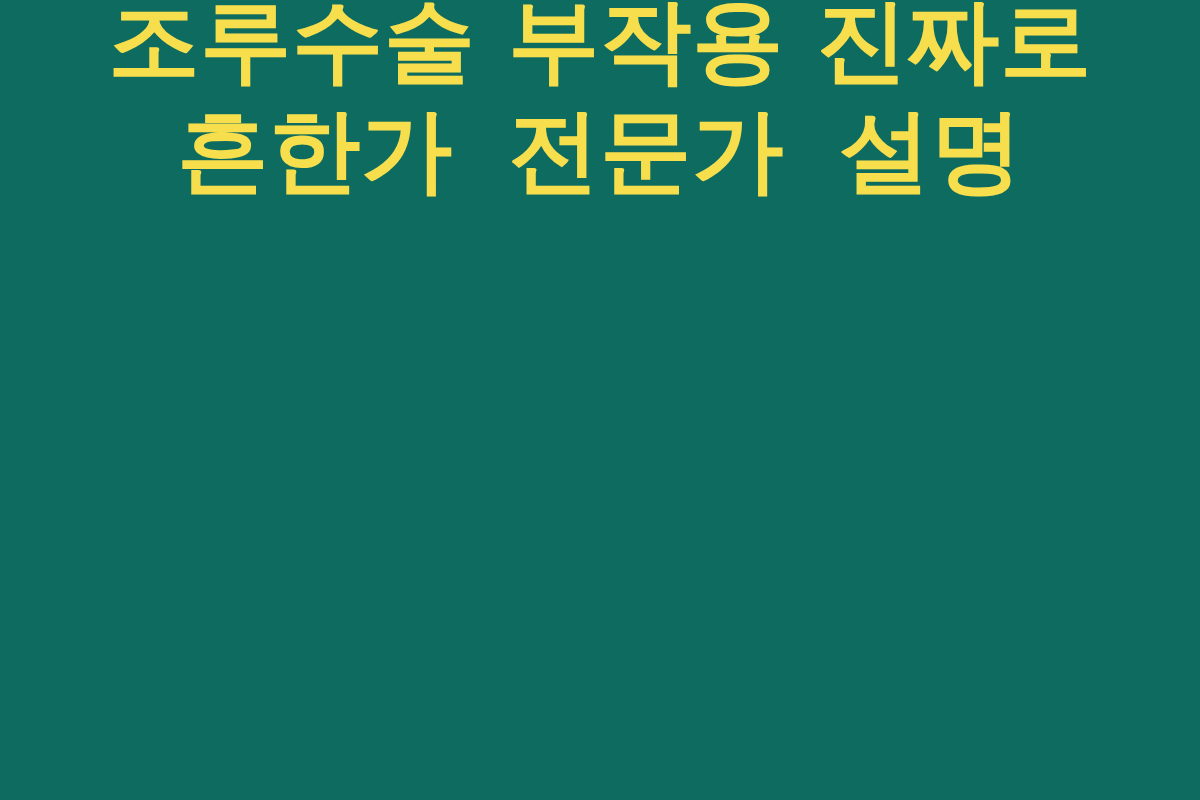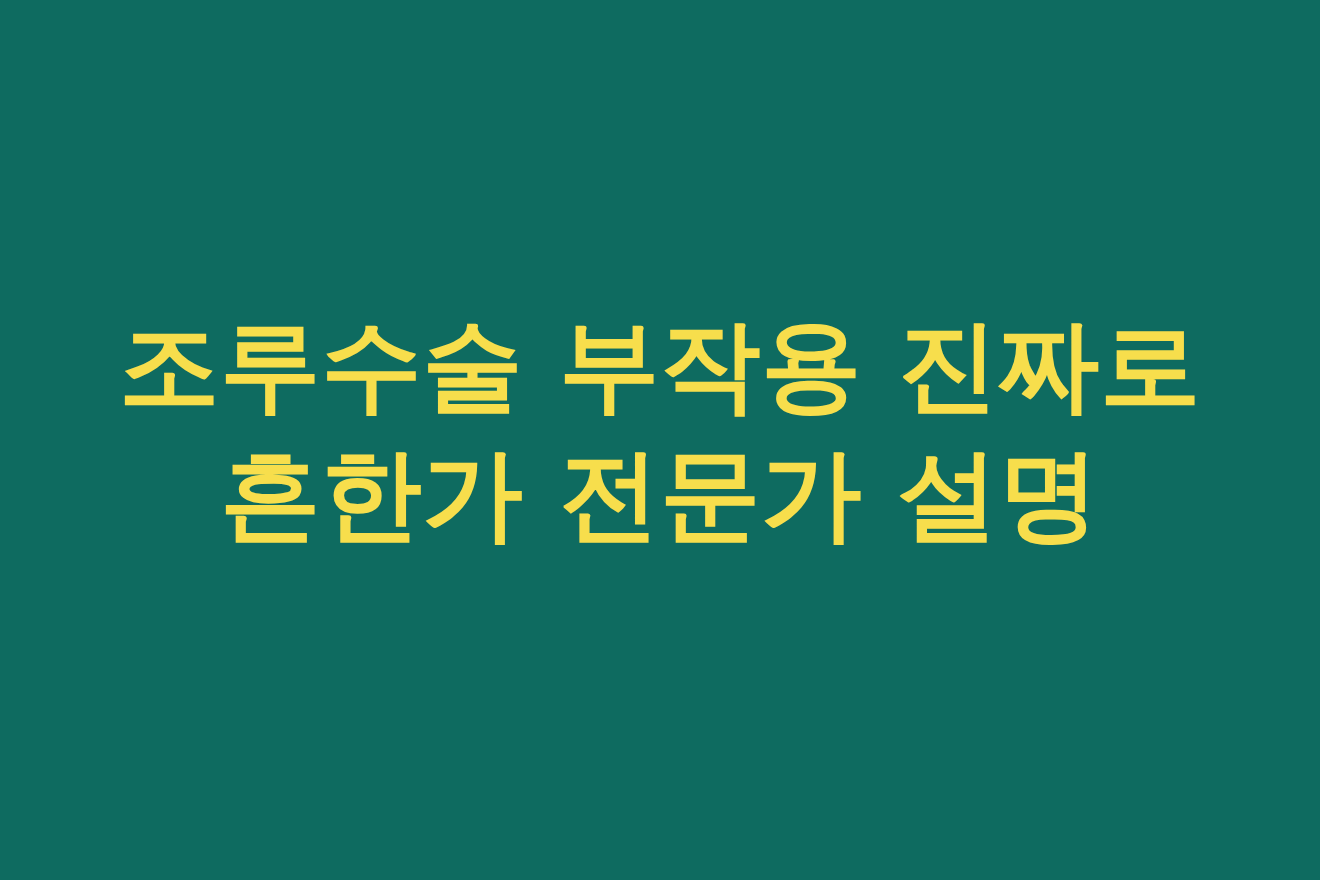--- a/index.html
+++ b/index.html
@@ -16,21 +16,21 @@
   }
 
   
   #banner {
     position: relative;
     width: 1200px;
     height: 800px;
     box-sizing: border-box;
     background: #0E6B60;          
     display: flex;
-    align-items: center;
+    align-items: flex-start;
     justify-content: center;
     user-select: none;
   }
 
   
   #headline {
     position: relative;
     width: 1120px;
     margin-top: -18px;            
     text-align: center;
@@ -44,20 +44,21 @@
   }
 
   .headline-line {
     display: block;
     white-space: nowrap;
   }
 
   
   .headline-line + .headline-line {
     margin-top: 0;
+    font-family: Liberation Mono, monospace;
   }
 </style>
 </head>
 <body>
 
 <div id="banner" style="background: rgb(14, 107, 96);">
 
   <div id="headline" style="color: rgb(247, 222, 76); text-align: center; font-size: 91.4286px; line-height: 117.029px;">
     <span class="headline-line">조루수술 부작용 진짜로</span>
     <span class="headline-line">흔한가 전문가 설명</span>

